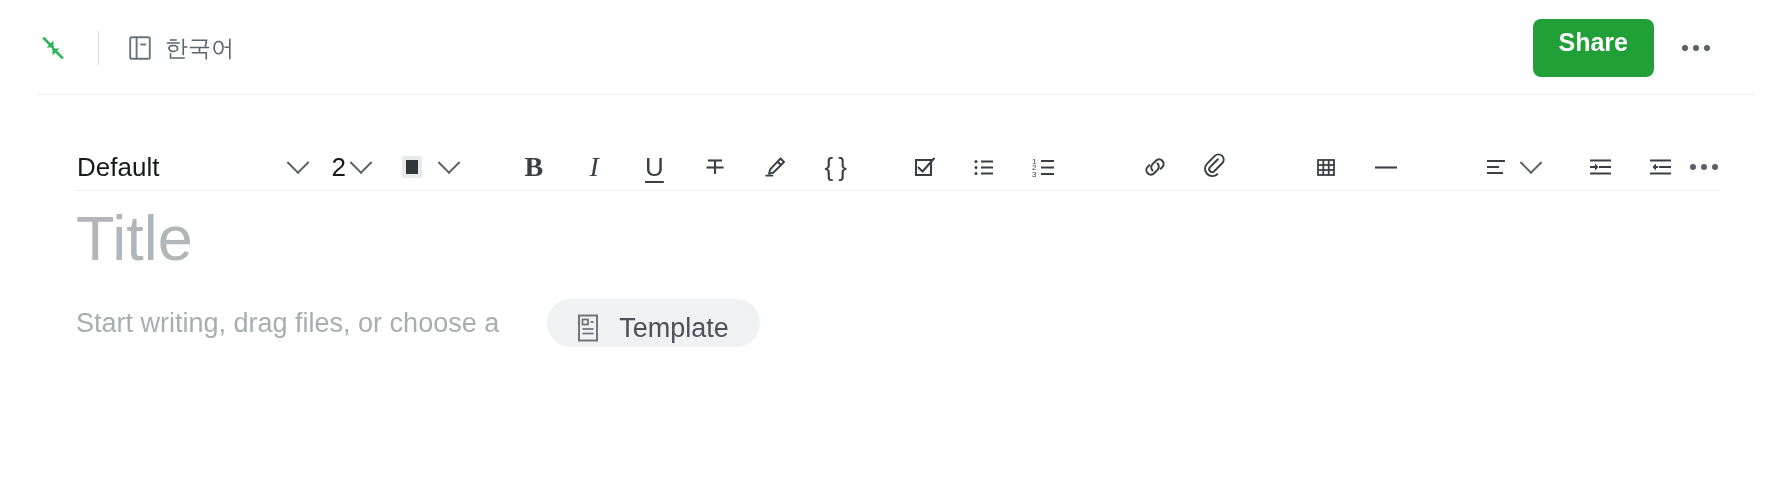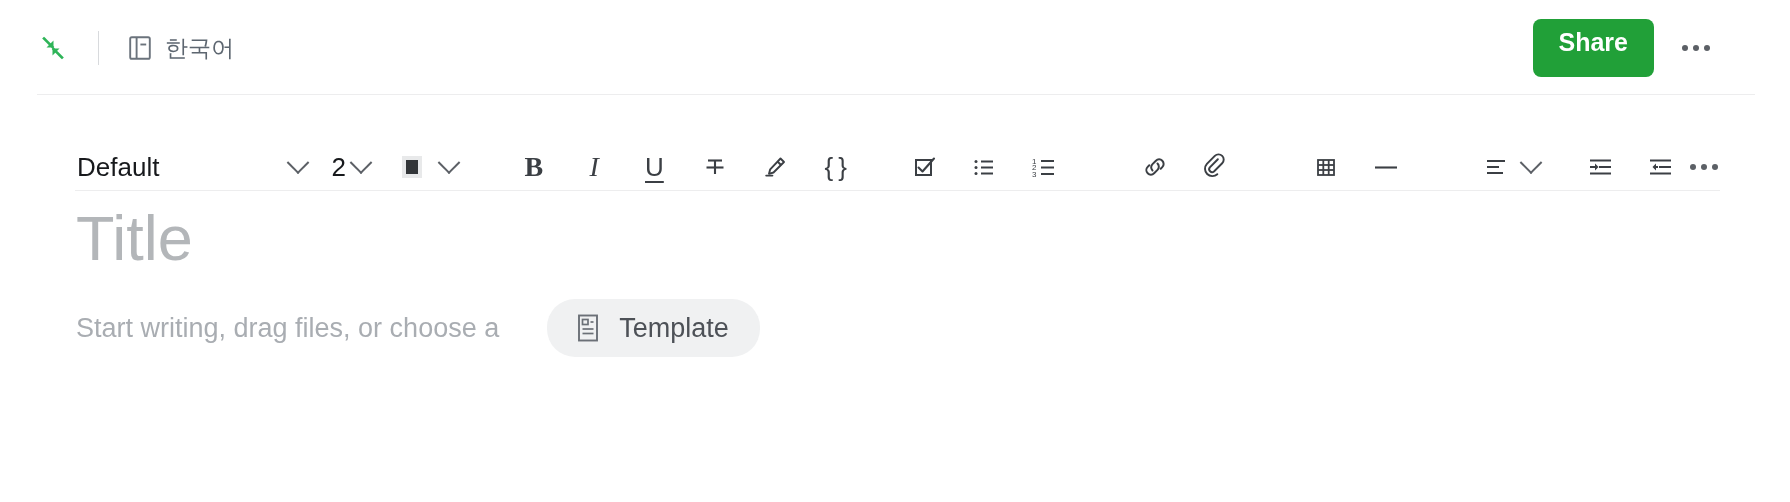--- a/index.html
+++ b/index.html
@@ -184,21 +184,21 @@
     font-size: 27px;
     color: #a9adb2;
     white-space: nowrap;
   }
   .template-pill {
     display: flex;
     align-items: center;
     gap: 17px;
     background: #f0f1f2;
     border-radius: 28px;
-    padding: 13px 31px 13px 27px;
+    padding: 13px 31px 3px 27px;
     margin-left: 12px;
     cursor: pointer;
   }
   .template-label {
     font-size: 27px;
     color: #4d5157;
   }
   svg { display: block; }
 </style>
 </head>

